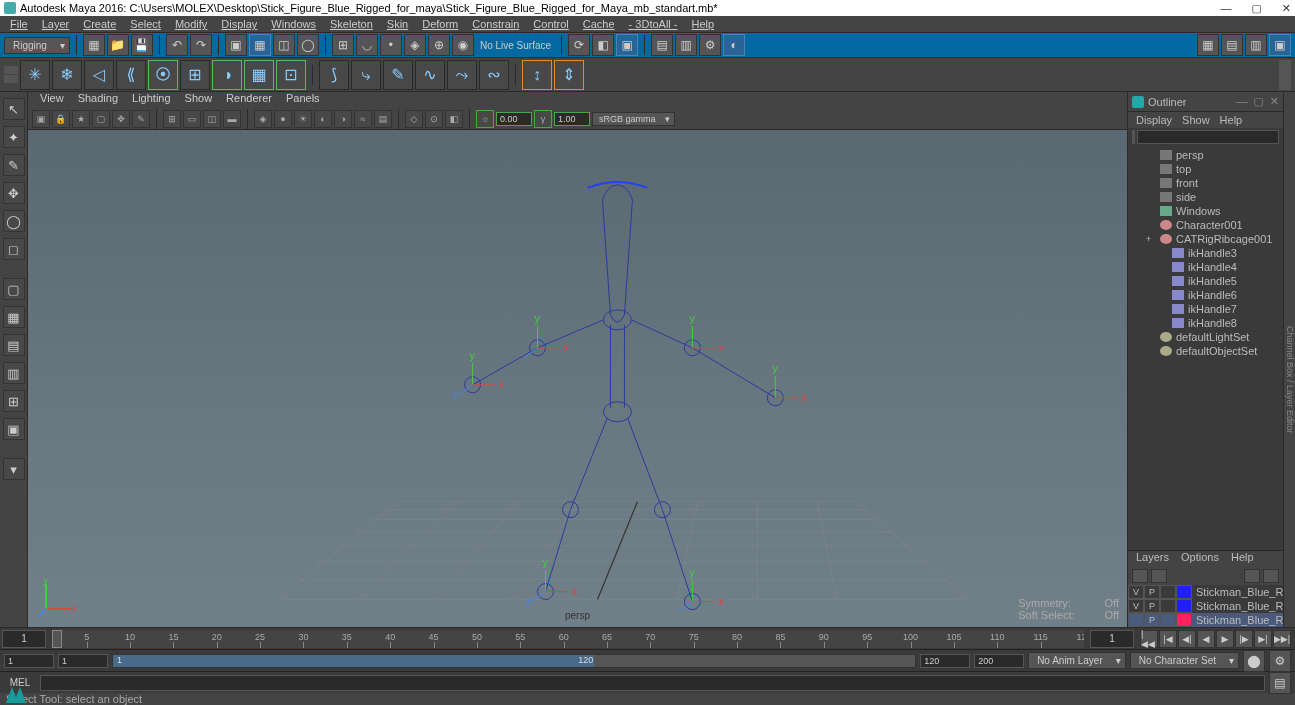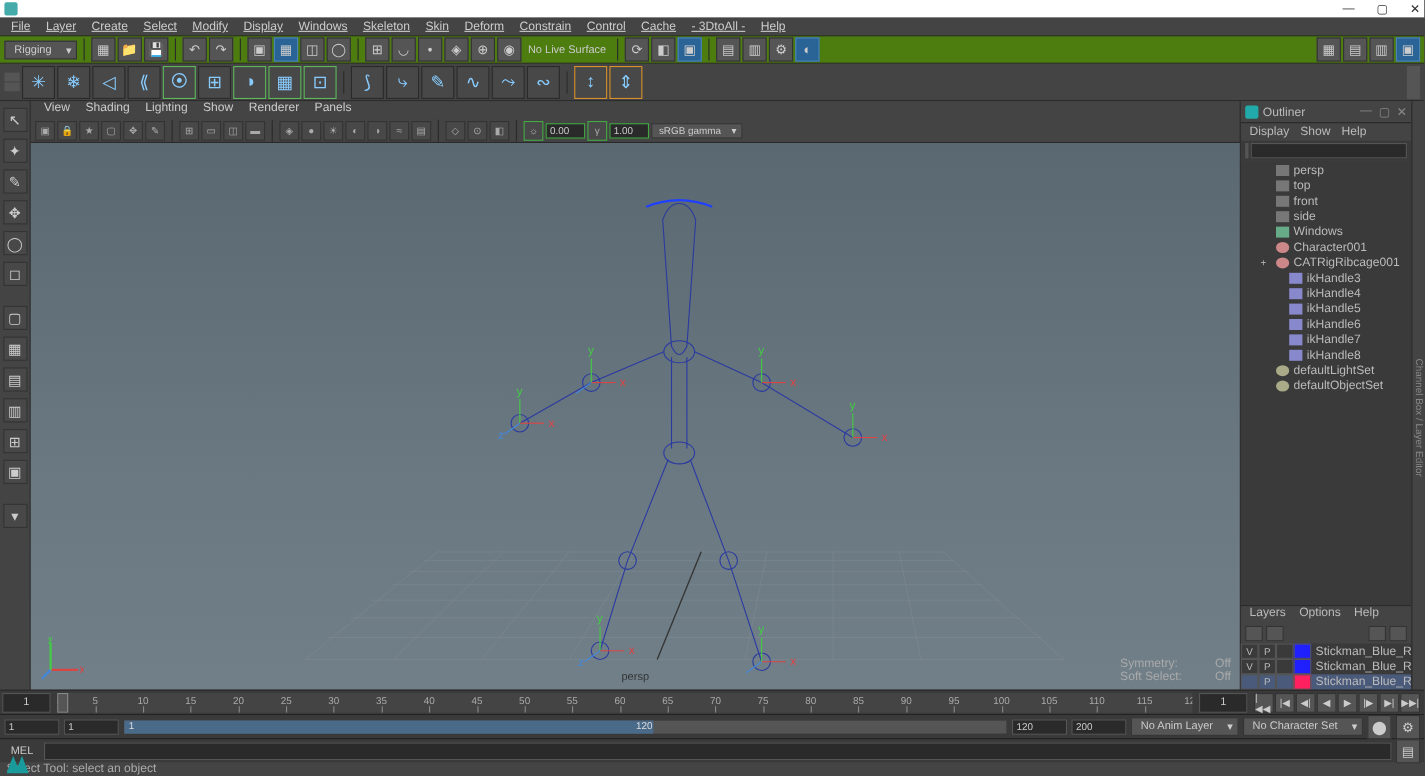--- a/index.html
+++ b/index.html
@@ -9,21 +9,21 @@
 .titlebar { height:16px; background:#ffffff; color:#000; display:flex; align-items:center; padding:0 4px; font-size:10px; }
 .titlebar .icon { width:12px; height:12px; background:#4aa; border-radius:2px; margin-right:4px; }
 .winbtns { margin-left:auto; display:flex; gap:20px; color:#333; font-size:12px; }
 .winbtns span { cursor:pointer; }
 
 
 .menubar { height:16px; background:#444; display:flex; align-items:center; padding:0 4px; gap:2px; color:#ccc; font-size:10px; }
 .menubar span { padding:0 6px; cursor:pointer;text-decoration:underline; }
 
 
-.toolbar { height:26px; background:#4d7c0f; border-top:1px solid #2a2a2a; border-bottom:1px solid #2a2a2a; display:flex; align-items:center; padding:0 4px; gap:2px; }
+.toolbar { height:26px; background:#0369a1; border-top:1px solid #2a2a2a; border-bottom:1px solid #2a2a2a; display:flex; align-items:center; padding:0 4px; gap:2px; }
 .dropdown { background:#555; border:1px solid #333; color:#ccc; padding:2px 22px 2px 8px; font-size:10px; position:relative; }
 .dropdown::after { content:"▾"; position:absolute; right:4px; }
 .sep { width:1px; height:20px; background:#2a2a2a; margin:0 4px; }
 .tbtn { width:22px; height:22px; background:#555; border:1px solid #333; display:flex; align-items:center; justify-content:center; font-size:12px; color:#ccc; cursor:pointer; }
 .tbtn.active { background:#2a6496; border-color:#4a84b6; }
 .shelf-label { font-size:10px; color:#ccc; margin:0 4px; }
 
 
 .shelf2 { height:34px; background:#444; display:flex; align-items:center; padding:0 4px; gap:2px; border-bottom:1px solid #2a2a2a; }
 .sbtn { width:30px; height:30px; background:#484848; border:1px solid #2a2a2a; display:flex; align-items:center; justify-content:center; color:#8cf; font-size:16px; cursor:pointer; }
@@ -110,20 +110,21 @@
 .right-strip { width:12px; background:#444; border-left:1px solid #2a2a2a; writing-mode:vertical-rl; text-orientation:mixed; font-size:9px; color:#888; text-align:center; padding-top:40px; }
 
 
 .grid-svg { position:absolute; inset:0; }
 </style>
 </head>
 <body>
 
 <div class="titlebar">
   <div class="icon"></div>
+  <span>Autodesk Maya 2016: C:\Users\MOLEX\Desktop\Stick_Figure_Blue_Rigged_for_maya\Stick_Figure_Blue_Rigged_for_Maya_mb_standart.mb*</span>
   <div class="winbtns">
     <span>—</span>
     <span>▢</span>
     <span>✕</span>
   </div>
 </div>
 
 <div class="menubar" id="mainMenu">
     <span>File</span>
     <span>Layer</span>

